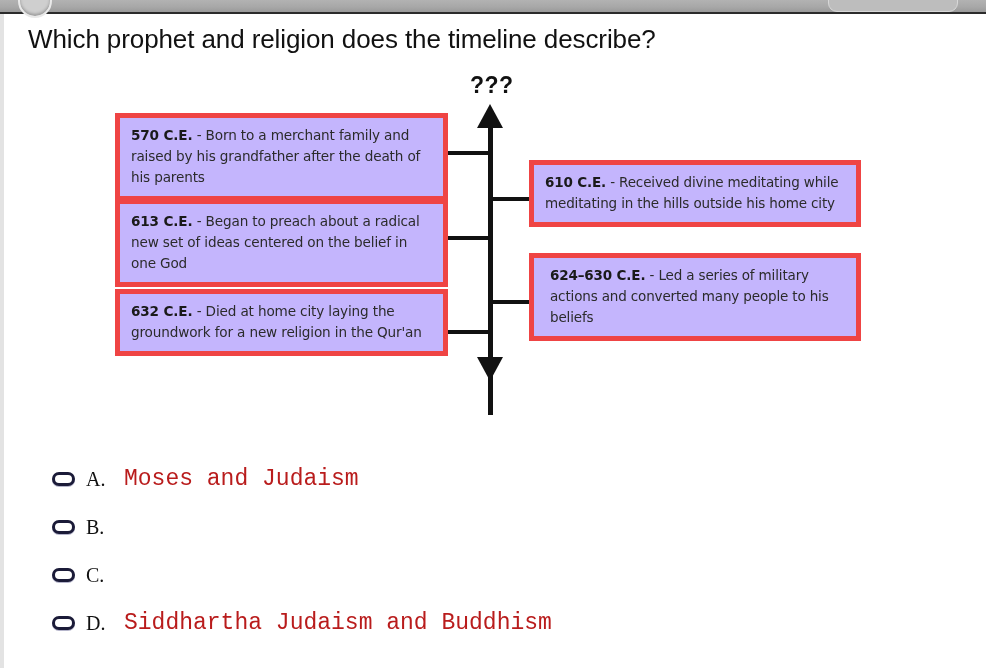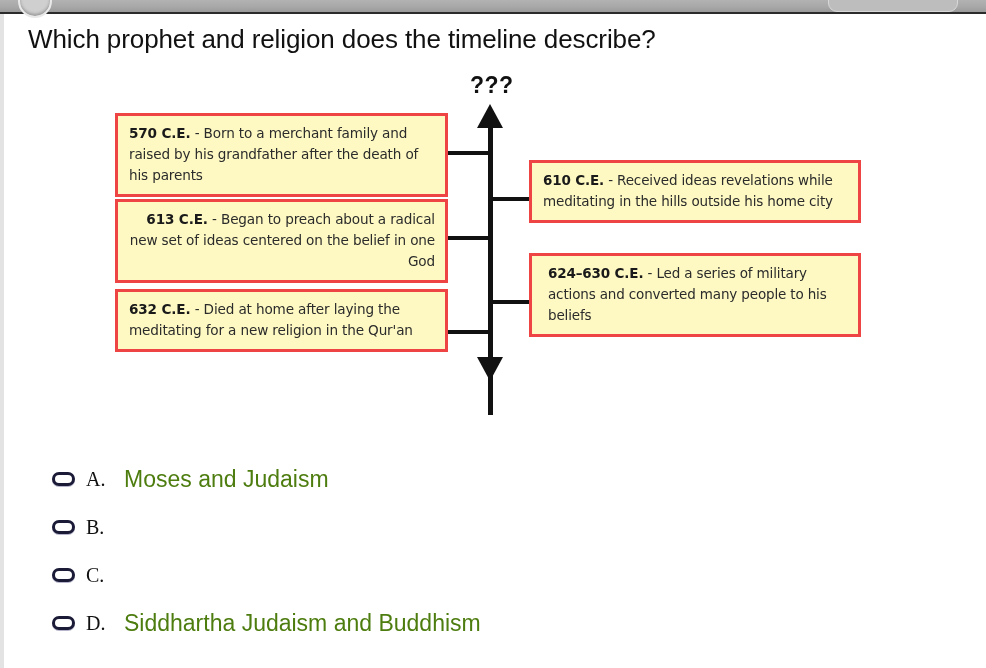--- a/index.html
+++ b/index.html
@@ -103,22 +103,22 @@
     position: absolute;
     height: 4px;
     background: #111111;
   }
   .tl-conn-left  { left: 448px; width: 44px; }
   .tl-conn-right { left: 489px; width: 42px; }
 
   .tl-box {
     position: absolute;
     box-sizing: border-box;
-    border: 3px solid #ef4444;
-    background: #fef9c3;
+    border: 5px solid #ef4444;
+    background: #c4b5fd;
     padding: 7px 10px 8px 11px;
     color: #2b2b2b;
   }
   .tl-box.left  { left: 115px; width: 333px; }
   .tl-box.right { left: 529px; width: 332px; }
 
   .tl-box-text {
     font-family: "DejaVu Sans", sans-serif;
     font-size: 13.5px;
     line-height: 21px;
@@ -156,23 +156,23 @@
   .option-letter {
     position: absolute;
     left: 86px;
     font-family: "Liberation Serif", serif;
     font-size: 20px;
     color: #111111;
   }
   .option-text {
     position: absolute;
     left: 124px;
-    font-family: Liberation Sans, sans-serif;
+    font-family: Liberation Mono, monospace;
     font-size: 23px;
-    color: #4d7c0f;
+    color: #b91c1c;
     white-space: nowrap;
   }
 </style>
 </head>
 <body>
 
 <div class="chrome-bar">
   <div class="chrome-circle"></div>
   <div class="chrome-pill"></div>
 </div>
@@ -191,30 +191,30 @@
   <div class="tl-conn tl-conn-left" style="top: 91px;"></div>
   <div class="tl-conn tl-conn-right" style="top: 137px;"></div>
   <div class="tl-conn tl-conn-left" style="top: 176px;"></div>
   <div class="tl-conn tl-conn-right" style="top: 240px;"></div>
   <div class="tl-conn tl-conn-left" style="top: 270px;"></div>
 
   <div class="tl-box left" style="top: 53px;">
     <div class="tl-box-text"><span class="tl-year">570 C.E.</span><span> - </span><span>Born to a merchant family and raised by his grandfather after the death of his parents</span></div>
   </div>
 
-  <div class="tl-box left" style="top: 139px; text-align: right;">
+  <div class="tl-box left" style="top: 139px;">
     <div class="tl-box-text"><span class="tl-year">613 C.E.</span><span> - </span><span>Began to preach about a radical new set of ideas centered on the belief in one God</span></div>
   </div>
 
   <div class="tl-box left" style="top: 229px;">
-    <div class="tl-box-text"><span class="tl-year">632 C.E.</span><span> - </span><span>Died at home after laying the meditating for a new religion in the Qur'an</span></div>
+    <div class="tl-box-text"><span class="tl-year">632 C.E.</span><span> - </span><span>Died at home city laying the groundwork for a new religion in the Qur'an</span></div>
   </div>
 
   <div class="tl-box right" style="top: 100px;">
-    <div class="tl-box-text"><span class="tl-year">610 C.E.</span><span> - </span><span>Received ideas revelations while meditating in the hills outside his home city</span></div>
+    <div class="tl-box-text"><span class="tl-year">610 C.E.</span><span> - </span><span>Received divine meditating while meditating in the hills outside his home city</span></div>
   </div>
 
   <div class="tl-box right" style="top: 193px; padding-left: 16px;">
     <div class="tl-box-text"><span class="tl-year">624–630 C.E.</span><span> - </span><span>Led a series of military actions and converted many people to his beliefs</span></div>
   </div>
 
 </div>
 
 <div class="options">
 

